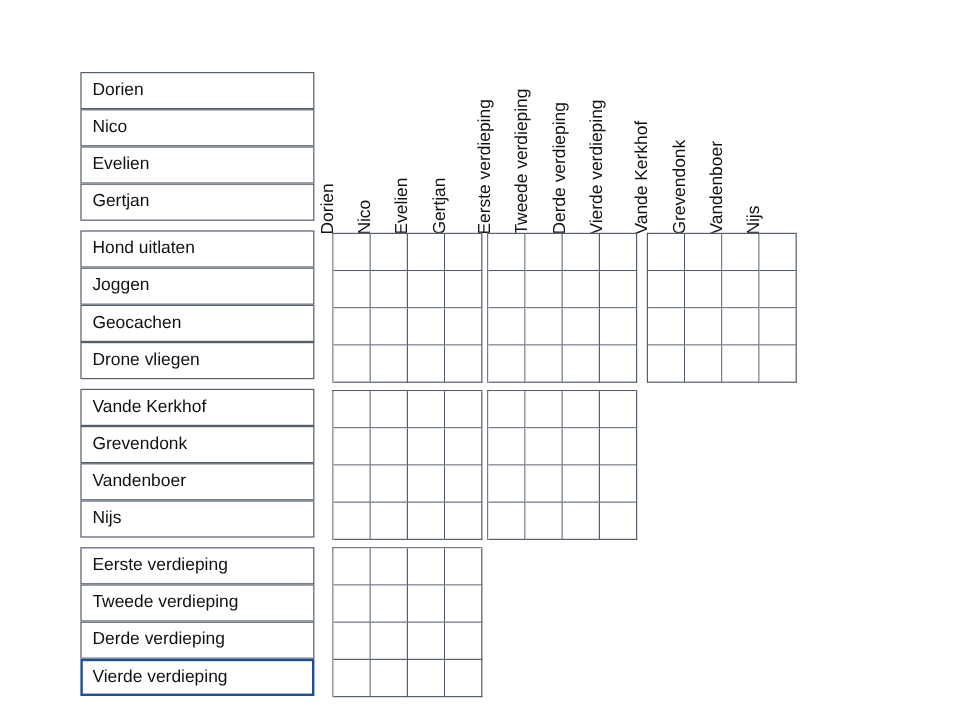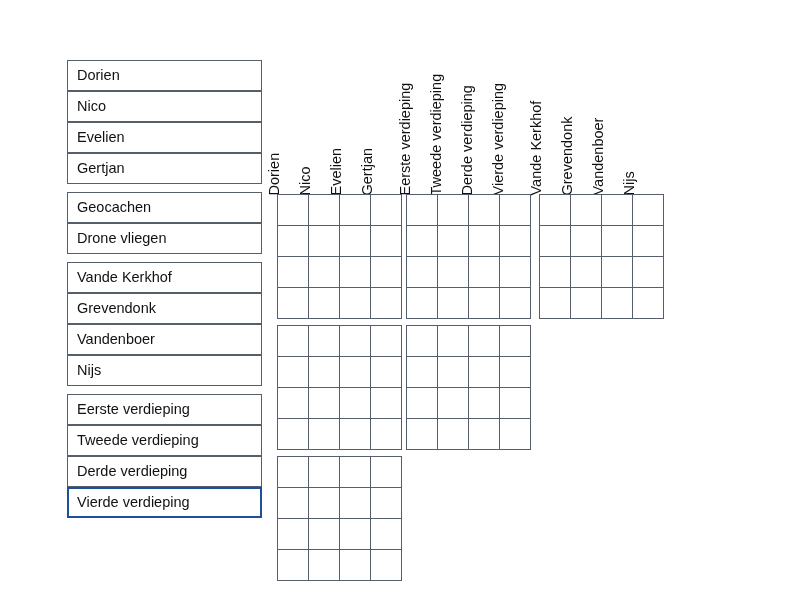--- a/index.html
+++ b/index.html
@@ -98,20 +98,22 @@
   <div class="label-col">
 
     <div class="label-group">
       <div class="label-cell">Dorien</div>
       <div class="label-cell">Nico</div>
       <div class="label-cell">Evelien</div>
       <div class="label-cell">Gertjan</div>
     </div>
 
     <div class="label-group">
+      <div class="label-cell">Hond uitlaten</div>
+      <div class="label-cell">Joggen</div>
       <div class="label-cell">Geocachen</div>
       <div class="label-cell">Drone vliegen</div>
     </div>
 
     <div class="label-group">
       <div class="label-cell">Vande Kerkhof</div>
       <div class="label-cell">Grevendonk</div>
       <div class="label-cell">Vandenboer</div>
       <div class="label-cell">Nijs</div>
     </div>

